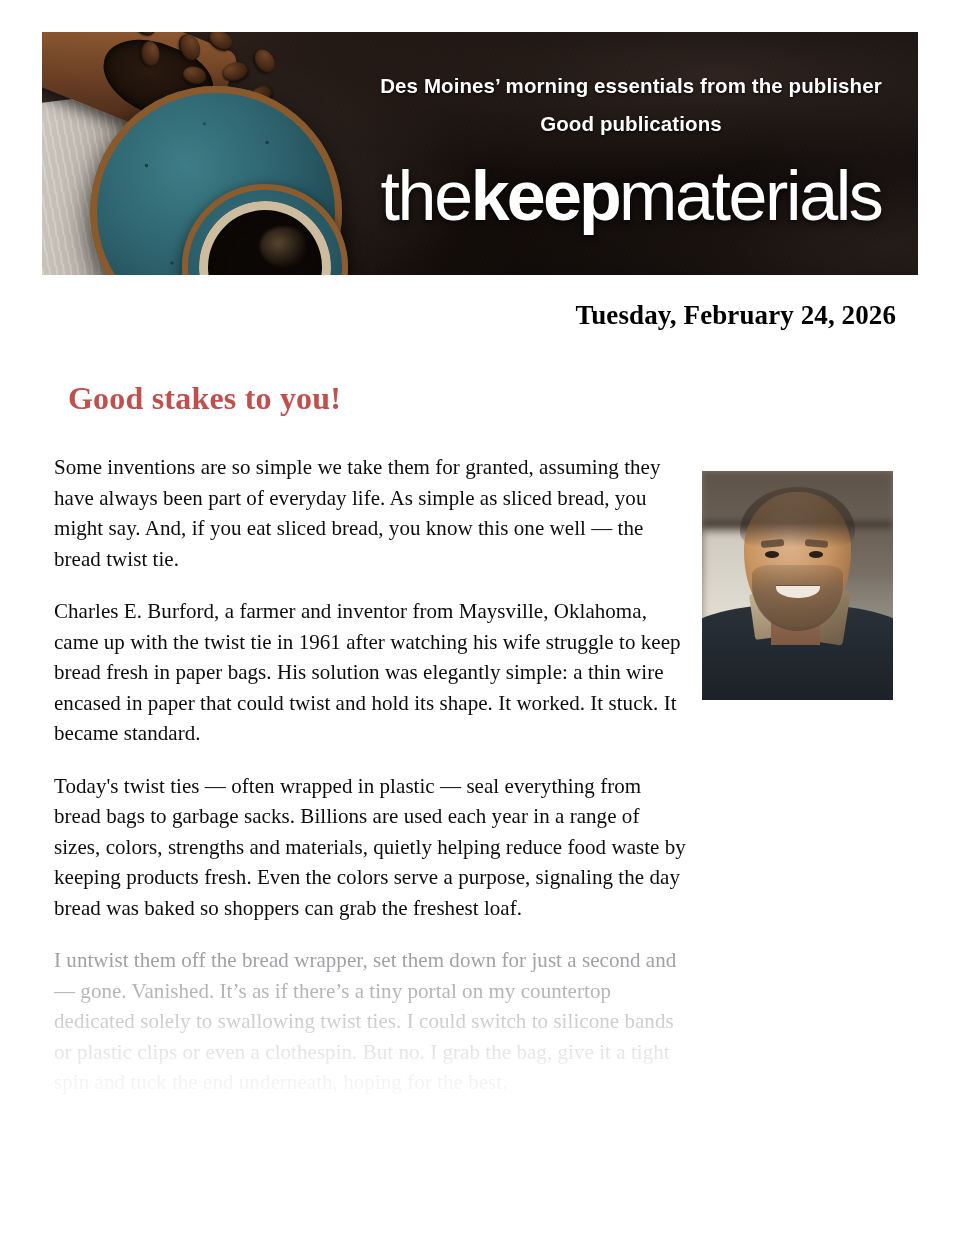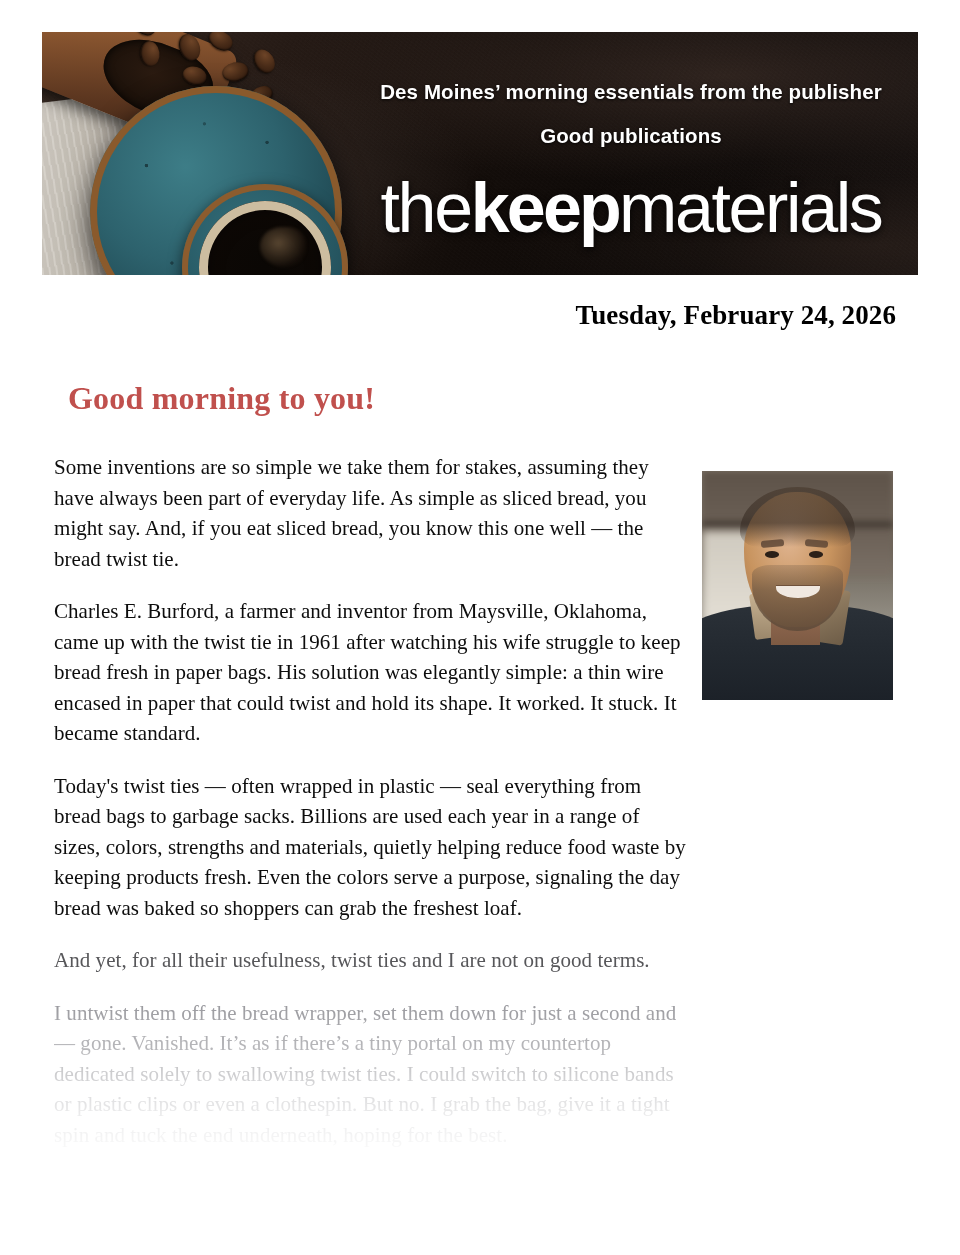--- a/index.html
+++ b/index.html
@@ -150,21 +150,21 @@
     z-index: 5;
   }
   .banner-tagline {
     font-family: "Liberation Sans", "DejaVu Sans", sans-serif;
     font-weight: bold;
     font-size: 20.5px;
     line-height: 27.5px;
     color: #ffffff;
     letter-spacing: .1px;
     text-shadow: 0 1px 3px rgba(0,0,0,.85);
-    margin: 16px;
+    margin: 10px;
   }
   .wordmark {
     margin-top: 22px;
     font-family: "Liberation Sans", "DejaVu Sans", sans-serif;
     font-size: 70px;
     line-height: 74px;
     color: #ffffff;
     letter-spacing: -2.4px;
     white-space: nowrap;
     text-shadow: 0 2px 7px rgba(0,0,0,.8);
@@ -357,21 +357,21 @@
 
   <div class="banner-text">
     <p class="banner-tagline">Des Moines’ morning essentials from the publisher</p>
     <p class="banner-tagline">Good publications</p>
     <div class="wordmark"><span class="wm-light">the</span><span class="wm-bold">keep</span><span class="wm-light">materials</span></div>
   </div>
 </div>
 
 <div class="date-line">Tuesday, February 24, 2026</div>
 
-<div class="greeting">Good morning to you!</div>
+<div class="greeting">Good stakes to you!</div>
 
 <div class="portrait">
   <div class="pt-bg"></div>
   <div class="pt-wall"></div>
   <div class="pt-wall-line"></div>
   <div class="pt-bright"></div>
   <div class="pt-sweater"></div>
   <div class="pt-collar"></div>
   <div class="pt-collar2"></div>
   <div class="pt-neck"></div>
@@ -379,20 +379,19 @@
   <div class="pt-hair"></div>
   <div class="pt-brow l"></div>
   <div class="pt-brow r"></div>
   <div class="pt-eye l"></div>
   <div class="pt-eye r"></div>
   <div class="pt-beard"></div>
   <div class="pt-mouth"></div>
 </div>
 
 <div class="article">
-  <p>Some inventions are so simple we take them for stakes, assuming they have always been part of everyday life. As simple as sliced bread, you might say. And, if you eat sliced bread, you know this one well — the bread twist tie.</p>
+  <p>Some inventions are so simple we take them for granted, assuming they have always been part of everyday life. As simple as sliced bread, you might say. And, if you eat sliced bread, you know this one well — the bread twist tie.</p>
   <p>Charles E. Burford, a farmer and inventor from Maysville, Oklahoma, came up with the twist tie in 1961 after watching his wife struggle to keep bread fresh in paper bags. His solution was elegantly simple: a thin wire encased in paper that could twist and hold its shape. It worked. It stuck. It became standard.</p>
   <p>Today's twist ties — often wrapped in plastic — seal everything from bread bags to garbage sacks. Billions are used each year in a range of sizes, colors, strengths and materials, quietly helping reduce food waste by keeping products fresh. Even the colors serve a purpose, signaling the day bread was baked so shoppers can grab the freshest loaf.</p>
-  <p class="fade-1">And yet, for all their usefulness, twist ties and I are not on good terms.</p>
   <p class="fade-2">I untwist them off the bread wrapper, set them down for just a second and — gone. Vanished. It’s as if there’s a tiny portal on my countertop dedicated solely to swallowing twist ties. I could switch to silicone bands or plastic clips or even a clothespin. But no. I grab the bag, give it a tight spin and tuck the end underneath, hoping for the best.</p>
 </div>
 
 <div class="bottom-fade"></div>
 
 </body></html>

